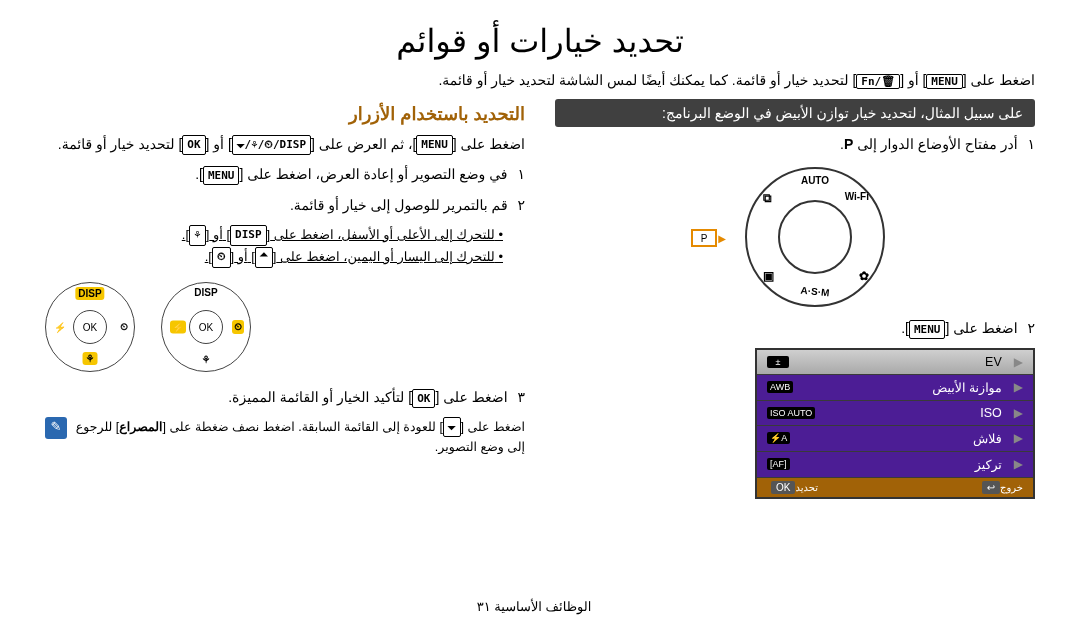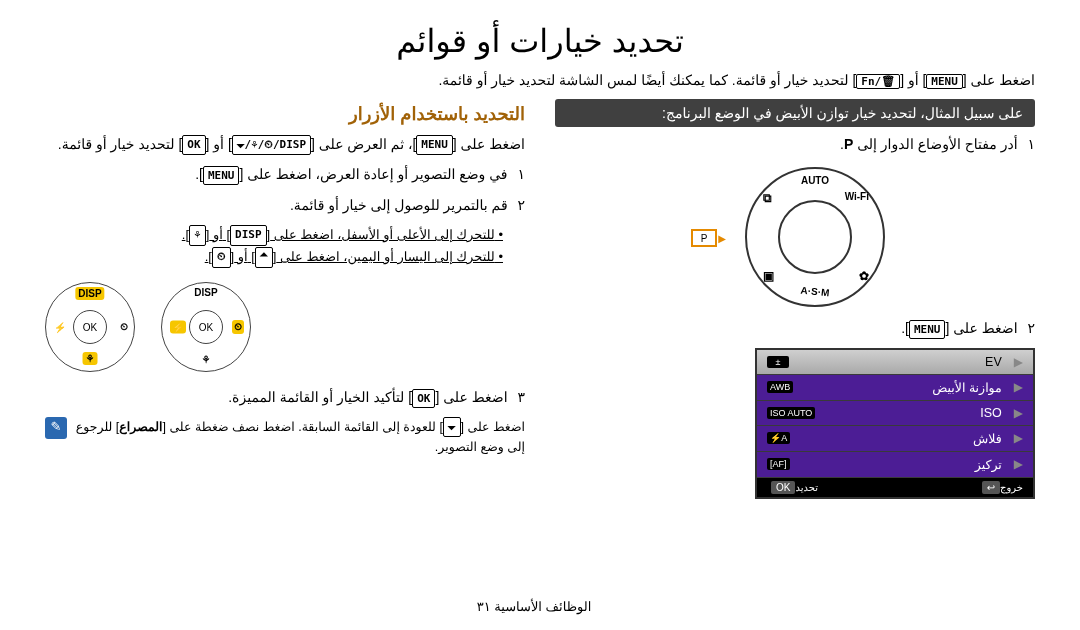--- a/index.html
+++ b/index.html
@@ -209,21 +209,21 @@
     color:#000;
   }
   .menu-shot .row .txt { direction:rtl; flex:1; text-align:right; padding-right:8px;margin-left:48px;}
   .menu-shot .row .ico {
     background:#000; color:#fff; font-size:9px;
     padding:1px 3px; border-radius:2px;
     min-width:22px; text-align:center;
   }
   .menu-shot .row .chev { color:#888; font-size:12px; margin-left:4px;}
   .menu-shot .footer {
-    background:#000000; color:#fff;
+    background:#a16207; color:#fff;
     display:flex; justify-content:space-between;
     padding:4px 10px; font-size:10px;
   }
   .menu-shot .footer span.box{
     background:#555; padding:1px 5px; border-radius:2px; margin-left:4px;
   }
 
   .page-foot {
     position:absolute;
     bottom:16px; left:0; right:12px;

